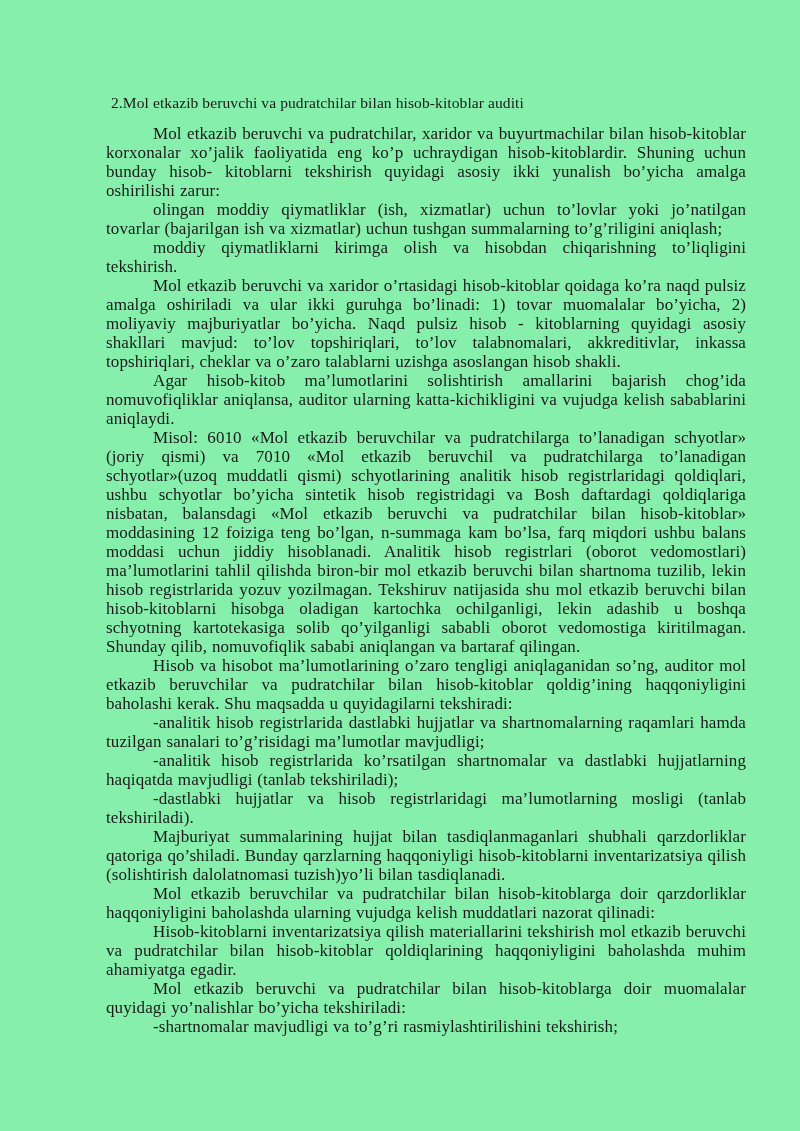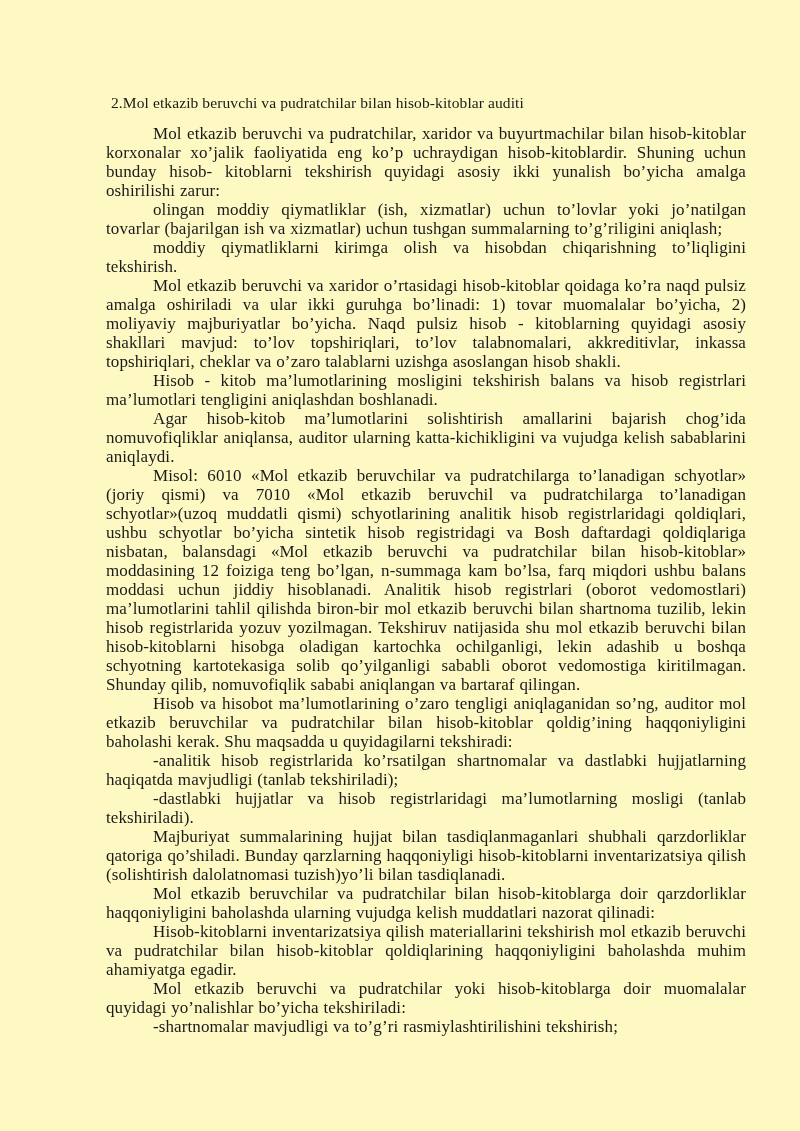--- a/index.html
+++ b/index.html
@@ -10,21 +10,21 @@
     width: 800px;
     height: 1131px;
     background: #ffffff;
     overflow: hidden;
     font-family: "Liberation Serif", "DejaVu Serif", serif;
   }
   .page {
     position: relative;
     width: 800px;
     height: 1131px;
-    background: #fef9c3;
+    background: #86efac;
     box-sizing: border-box;
     padding: 93px 54px 0 106px;
     color: #1a1a1a;
   }
   .doc-title {
     font-size: 15.5px;
     font-weight: normal;
     line-height: 19px;
     margin: 0 0 12px 5px;
     text-align: left;
@@ -42,24 +42,24 @@
 </style>
 </head>
 <body>
 
 <div class="page">
   <h1 class="doc-title">2.Mol etkazib beruvchi va pudratchilar bilan hisob-kitoblar auditi</h1>
   <p class="para">Mol etkazib beruvchi va pudratchilar, xaridor va buyurtmachilar bilan hisob-kitoblar korxonalar xo’jalik faoliyatida eng ko’p uchraydigan hisob-kitoblardir. Shuning uchun bunday hisob- kitoblarni tekshirish quyidagi asosiy ikki yunalish bo’yicha amalga oshirilishi zarur:</p>
   <p class="para">olingan moddiy qiymatliklar (ish, xizmatlar) uchun to’lovlar yoki jo’natilgan tovarlar (bajarilgan ish va xizmatlar) uchun tushgan summalarning to’g’riligini aniqlash;</p>
   <p class="para">moddiy qiymatliklarni kirimga olish va hisobdan chiqarishning to’liqligini tekshirish.</p>
   <p class="para">Mol etkazib beruvchi va xaridor o’rtasidagi hisob-kitoblar qoidaga ko’ra naqd pulsiz amalga oshiriladi va ular ikki guruhga bo’linadi: 1) tovar muomalalar bo’yicha, 2) moliyaviy majburiyatlar bo’yicha. Naqd pulsiz hisob - kitoblarning quyidagi asosiy shakllari mavjud: to’lov topshiriqlari, to’lov talabnomalari, akkreditivlar, inkassa topshiriqlari, cheklar va o’zaro talablarni uzishga asoslangan hisob shakli.</p>
-  <p class="para">Hisob - kitob ma’lumotlarining mosligini tekshirish balans va hisob registrlari ma’lumotlari tengligini aniqlashdan boshlanadi.</p>
   <p class="para">Agar hisob-kitob ma’lumotlarini solishtirish amallarini bajarish chog’ida nomuvofiqliklar aniqlansa, auditor ularning katta-kichikligini va vujudga kelish sabablarini aniqlaydi.</p>
   <p class="para">Misol: 6010 «Mol etkazib beruvchilar va pudratchilarga to’lanadigan schyotlar» (joriy qismi) va 7010 «Mol etkazib beruvchil va pudratchilarga to’lanadigan schyotlar»(uzoq muddatli qismi) schyotlarining analitik hisob registrlaridagi qoldiqlari, ushbu schyotlar bo’yicha sintetik hisob registridagi va Bosh daftardagi qoldiqlariga nisbatan, balansdagi «Mol etkazib beruvchi va pudratchilar bilan hisob-kitoblar» moddasining 12 foiziga teng bo’lgan, n-summaga kam bo’lsa, farq miqdori ushbu balans moddasi uchun jiddiy hisoblanadi. Analitik hisob registrlari (oborot vedomostlari) ma’lumotlarini tahlil qilishda biron-bir mol etkazib beruvchi bilan shartnoma tuzilib, lekin hisob registrlarida yozuv yozilmagan. Tekshiruv natijasida shu mol etkazib beruvchi bilan hisob-kitoblarni hisobga oladigan kartochka ochilganligi, lekin adashib u boshqa schyotning kartotekasiga solib qo’yilganligi sababli oborot vedomostiga kiritilmagan. Shunday qilib, nomuvofiqlik sababi aniqlangan va bartaraf qilingan.</p>
   <p class="para">Hisob va hisobot ma’lumotlarining o’zaro tengligi aniqlaganidan so’ng, auditor mol etkazib beruvchilar va pudratchilar bilan hisob-kitoblar qoldig’ining haqqoniyligini baholashi kerak. Shu maqsadda u quyidagilarni tekshiradi:</p>
+  <p class="para">-analitik hisob registrlarida dastlabki hujjatlar va shartnomalarning raqamlari hamda tuzilgan sanalari to’g’risidagi ma’lumotlar mavjudligi;</p>
   <p class="para">-analitik hisob registrlarida ko’rsatilgan shartnomalar va dastlabki hujjatlarning haqiqatda mavjudligi (tanlab tekshiriladi);</p>
   <p class="para">-dastlabki hujjatlar va hisob registrlaridagi ma’lumotlarning mosligi (tanlab tekshiriladi).</p>
   <p class="para">Majburiyat summalarining hujjat bilan tasdiqlanmaganlari shubhali qarzdorliklar qatoriga qo’shiladi. Bunday qarzlarning haqqoniyligi hisob-kitoblarni inventarizatsiya qilish (solishtirish dalolatnomasi tuzish)yo’li bilan tasdiqlanadi.</p>
   <p class="para">Mol etkazib beruvchilar va pudratchilar bilan hisob-kitoblarga doir qarzdorliklar haqqoniyligini baholashda ularning vujudga kelish muddatlari nazorat qilinadi:</p>
   <p class="para">Hisob-kitoblarni inventarizatsiya qilish materiallarini tekshirish mol etkazib beruvchi va pudratchilar bilan hisob-kitoblar qoldiqlarining haqqoniyligini baholashda muhim ahamiyatga egadir.</p>
-  <p class="para">Mol etkazib beruvchi va pudratchilar yoki hisob-kitoblarga doir muomalalar quyidagi yo’nalishlar bo’yicha tekshiriladi:</p>
+  <p class="para">Mol etkazib beruvchi va pudratchilar bilan hisob-kitoblarga doir muomalalar quyidagi yo’nalishlar bo’yicha tekshiriladi:</p>
   <p class="para">-shartnomalar mavjudligi va to’g’ri rasmiylashtirilishini tekshirish;</p>
 </div>
 
 </body></html>

